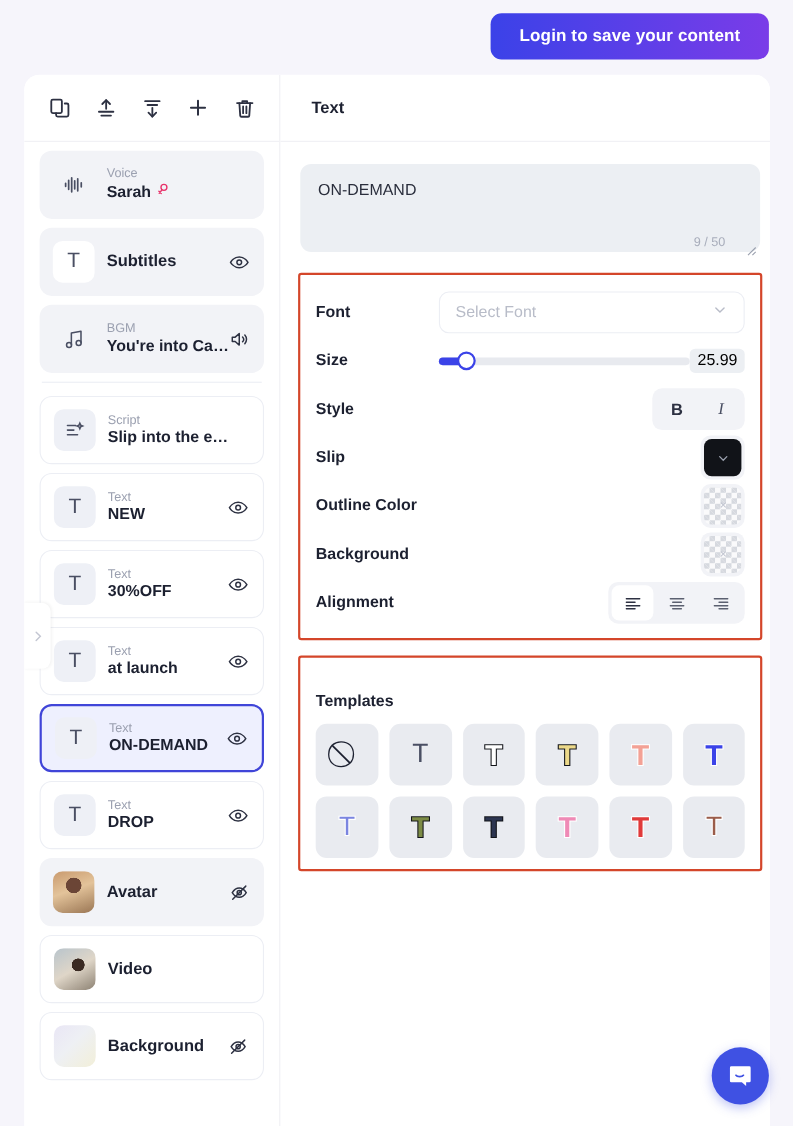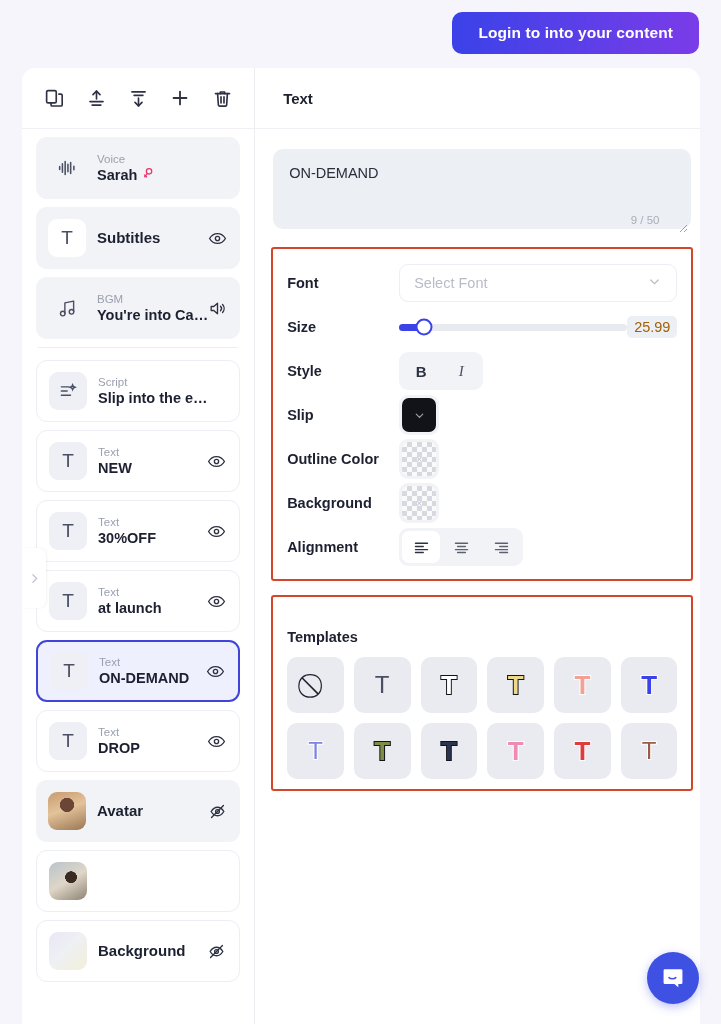--- a/index.html
+++ b/index.html
@@ -107,37 +107,37 @@
     font-size: 14.5px; color: #2a2e3c; font-family:"Liberation Sans", sans-serif;
   }
   .ta-count { position: absolute; right: 32px; bottom: 7px; font-size: 11.5px; color: #a8adbb; }
   .ta-grip { position: absolute; right: 3px; bottom: 2px; width: 12px; height: 12px;
              color:#9aa0ae; }
 
   .box {
     border: 2px solid #d4462a; border-radius: 3px; margin: 0 2px 14px 2px;
     padding: 12px 14px 10px 14px; background: #fff;
   }
-  .row { display: flex; align-items: center; min-height: 44px; }
+  .row { display: flex; align-items: center; min-height: 44px; justify-content: space-between; }
   .row-label { width: 112px; flex: 0 0 112px; font-size: 14.5px; font-weight: bold; color: #1c2030; }
 
   .select {
     flex: 1; height: 38px; border: 1px solid #eceef4; border-radius: 9px; background: #fff;
     display: flex; align-items: center; justify-content: space-between;
     padding: 0 14px; cursor: pointer;
   }
   .select-val { font-size: 14.5px; color: #b8bcc8; }
 
   .slider { flex: 1; display:flex; align-items:center; height: 38px; position: relative; }
   .track { position: relative; width: 228px; height: 7px; border-radius: 4px; background: #e8eaef; }
   .fill  { position: absolute; left: 0; top: 0; height: 7px; border-radius: 4px; background: #3b43e8; }
   .thumb { position: absolute; top: 50%; width: 17px; height: 17px; border-radius: 50%;
            background: #fff; border: 2px solid #3b43e8; transform: translate(-50%, -50%); }
   .size-val { margin-left: auto; background: #eceff3; border-radius: 5px; padding: 3px 7px;
-              font-size: 14.5px; color: #a16207; }
+              font-size: 14.5px; color: #000000; }
 
   .seg { display: inline-flex; background: #f2f3f7; border-radius: 9px; padding: 3px; gap: 2px; }
   .seg-btn { width: 38px; height: 32px; border-radius: 7px; border: none; background: transparent;
              display:flex; align-items:center; justify-content:center; cursor:pointer;
              color:#2d3142; font-size: 15px; font-family:"Liberation Sans", sans-serif; }
   .seg-btn.on { background: #fff; }
   .seg-btn.bold { font-weight: bold; }
   .seg-btn.ital { font-style: italic; color:#4a4f63; font-family:"Liberation Serif", serif; }
 
   .sw-pad { background: #f2f3f7; border-radius: 9px; padding: 3px; display:inline-flex; }
@@ -166,21 +166,21 @@
     display:flex; align-items:center; justify-content:center;
     box-shadow: 0 3px 10px rgba(63,81,227,.35);
   }
 </style>
 </head>
 <body>
 
 <div class="page">
 
   <div class="topbar">
-    <button class="login-btn">Login to into your content</button>
+    <button class="login-btn">Login to save your content</button>
   </div>
 
   <div class="app">
 
     <div class="left">
 
       <div class="ltoolbar">
         <button class="tool-btn">
           <svg width="21" height="21" viewBox="0 0 24 24" fill="none" stroke="currentColor" stroke-width="1.9" stroke-linecap="round" stroke-linejoin="round">
             <rect x="3" y="3" width="11" height="14" rx="1.6"></rect>
@@ -383,20 +383,23 @@
                 <circle cx="12" cy="12" r="2.4"></circle>
                 <path d="M4.5 19.5L19.5 4.5"></path>
             </svg>
           </div>
         </div>
 
         <div class="layer white">
           <div class="l-thumb plain">
             <div class="video-img"></div>
           </div>
+          <div class="l-text">
+            <div class="l-name single">Video</div>
+          </div>
         </div>
 
         <div class="layer white">
           <div class="l-thumb plain">
             <div class="bg-img"></div>
           </div>
           <div class="l-text">
             <div class="l-name single">Background</div>
           </div>
           <div class="l-eye">

